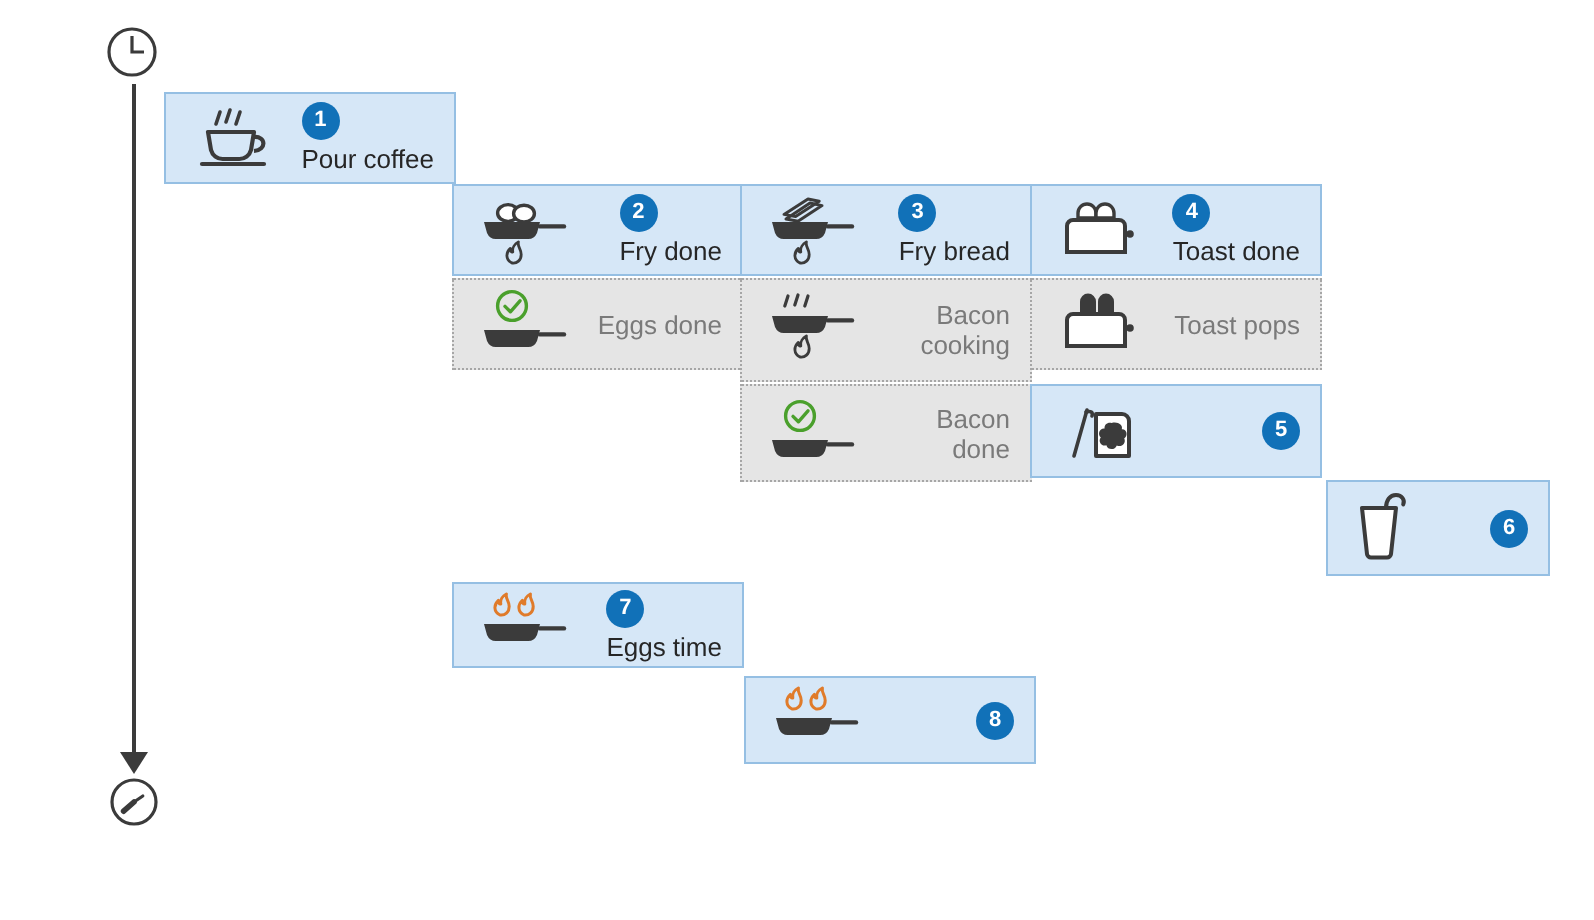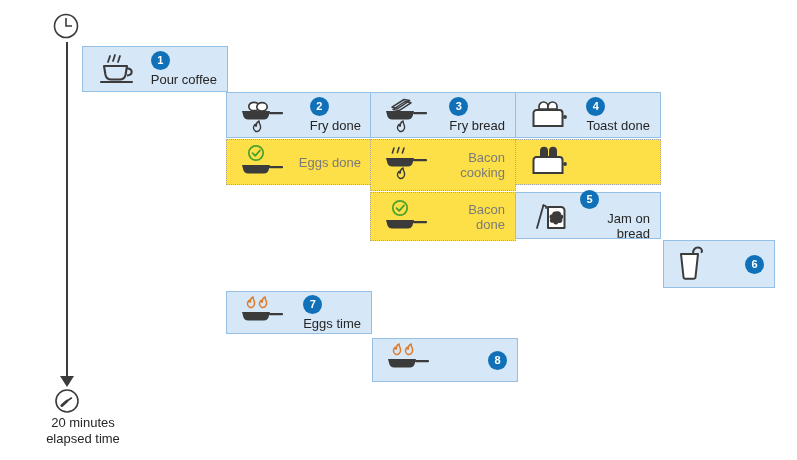--- a/index.html
+++ b/index.html
@@ -36,21 +36,21 @@
     position:absolute;
     box-sizing:border-box;
     display:flex;align-items:center;
     padding:0 8px;
   }
   .card.active{
     background:#d6e7f7;
     border:1px solid #95bfe3;
   }
   .card.ghost{
-    background:#fde047;
+    background:#e5e5e5;
     border:1px dotted #a6a6a6;
   }
   .card .ico{
     flex:0 0 auto;
     width:56px;height:40px;
     display:flex;align-items:center;justify-content:center;
     position:relative;
   }
   .card .ico svg{display:block;overflow:visible;}
   .card .meta{
@@ -96,22 +96,20 @@
   <div class="tl-arrow"></div>
 
   <div class="clock" style="left:53px;top:386px;">
     <svg width="28" height="28" viewBox="0 0 28 28">
       <circle cx="14" cy="15" r="11" fill="none" stroke="#3b3b3b" stroke-width="1.6"></circle>
       <path d="M14 15 L8.8 19.6" fill="none" stroke="#3b3b3b" stroke-width="2.8" stroke-linecap="round"></path>
       <path d="M14 15 L18.4 12.0" fill="none" stroke="#3b3b3b" stroke-width="1.6" stroke-linecap="round"></path>
     </svg>
   </div>
 
-  <div class="tl-label">20 minutes
-elapsed time</div>
 
   <div class="card active" style="left:82px;top:46px;width:146px;height:46px;">
     <div class="ico">
       <svg width="44" height="34" viewBox="0 0 44 34">
         <g stroke="#3b3b3b" stroke-width="1.8" fill="none" stroke-linecap="round">
           <path d="M13 4 L11 10"></path>
             <path d="M18 3 L16 9"></path>
             <path d="M23 4 L21 10"></path>
         </g>
         <path d="M7 14 L30 14 L28.5 23 A6 6 0 0 1 22.5 27.5 L14.5 27.5 A6 6 0 0 1 8.5 23 Z" fill="none" stroke="#3b3b3b" stroke-width="2.1" stroke-linejoin="round"></path>
@@ -237,39 +235,41 @@
   </div>
 
   <div class="card ghost" style="left:515px;top:139px;width:146px;height:46px;">
     <div class="ico">
       <svg width="46" height="36" viewBox="0 0 46 36">
         <path d="M11 6.8 A4 4 0 0 1 19 6.8 L19 12 L11 12 Z" fill="#3b3b3b"></path>
         <path d="M20 6.8 A4 4 0 0 1 28 6.8 L28 12 L20 12 Z" fill="#3b3b3b"></path>
         <path d="M7.5 13 L30.5 13 A3 3 0 0 1 33.5 16 L33.5 29 L4.5 29 L4.5 16 A3 3 0 0 1 7.5 13 Z" fill="#ffffff" stroke="#3b3b3b" stroke-width="2"></path>
         <circle cx="36" cy="20" r="1.9" fill="#3b3b3b"></circle>
       </svg>
+    </div>
+    <div class="meta">
+      <div class="lbl">Toast pops</div>
     </div>
   </div>
 
   <div class="card active" style="left:515px;top:192px;width:146px;height:47px;">
     <div class="ico">
       <svg width="46" height="38" viewBox="0 0 46 38">
         <path d="M8 31 L14.5 8" fill="none" stroke="#3b3b3b" stroke-width="1.8" stroke-linecap="round"></path>
         <path d="M14 9 C16.4 8.2 17.6 9.2 17 11" fill="none" stroke="#3b3b3b" stroke-width="1.8" stroke-linecap="round"></path>
         <path d="M19 10 L32 10 A3.5 3.5 0 0 1 35.5 13.5 L35.5 31 L19 31 Z" fill="#ffffff" stroke="#3b3b3b" stroke-width="2" stroke-linejoin="round"></path>
         <path d="M26.8 14.5 C29.8 13.6 32.6 15.4 31.9 17.6 C34.4 17.4 35.2 20.8 33.1 22.2
                  C34.3 24.4 31.7 26.9 29.4 25.7 C28.6 28.2 24.8 28.1 24.2 25.6
                  C21.8 26.5 19.8 23.6 21.4 21.7 C19.6 20.2 20.8 17.0 23.3 17.3
                  C23.0 15.2 24.9 14.0 26.8 14.5 Z" fill="#3b3b3b"></path>
       </svg>
     </div>
     <div class="meta">
       <div class="txtblock">
         <div class="badge">5</div>
-        <div class="lbl">Jam on bread</div>
       </div>
     </div>
   </div>
 
   <div class="card active" style="left:663px;top:240px;width:112px;height:48px;">
     <div class="ico" style="width:40px;">
       <svg width="36" height="38" viewBox="0 0 36 38">
         <path d="M7 9 L24 9 L21.5 32 A2 2 0 0 1 19.5 33.8 L11.5 33.8 A2 2 0 0 1 9.5 32 Z" fill="#ffffff" stroke="#3b3b3b" stroke-width="2" stroke-linejoin="round"></path>
         <path d="M19 9 C19 5 21 2.5 24 2.5 C27 2.5 28.6 5 27.6 7.2" fill="none" stroke="#3b3b3b" stroke-width="2" stroke-linecap="round"></path>
       </svg>

